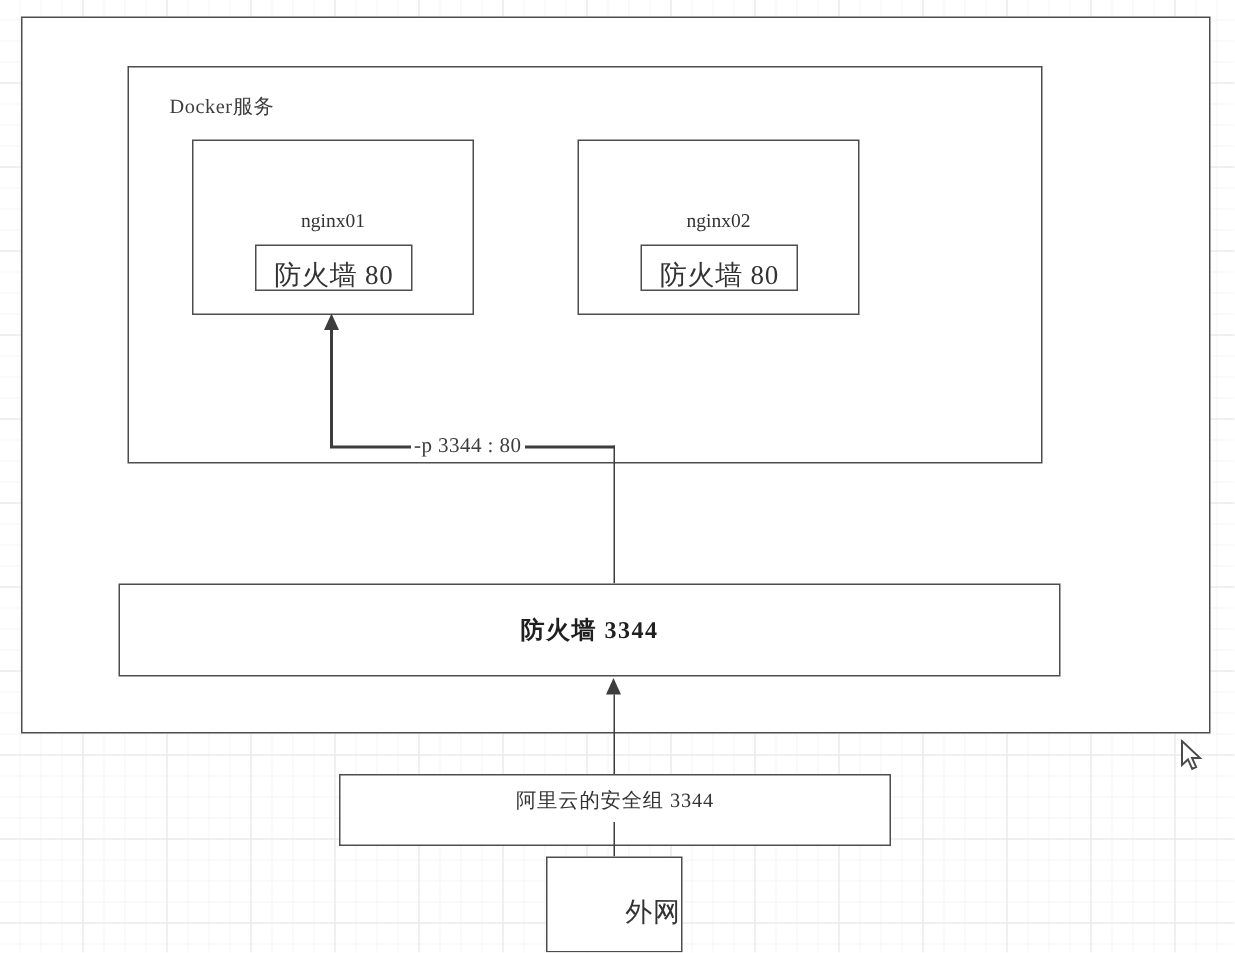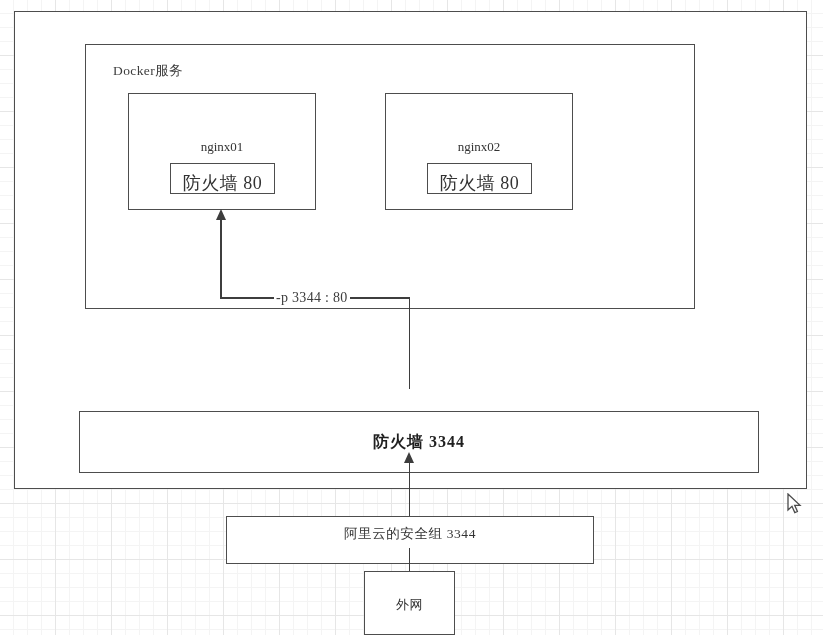--- a/index.html
+++ b/index.html
@@ -59,22 +59,23 @@
     font-size: 16px;
     font-weight: bold;
     color: #1f1f1f;
     letter-spacing: 1px;
   }
   .sg-text {
     font-size: 13.5px;
     letter-spacing: 0.6px;
   }
   .wan-text {
-    font-size: 13px;
+    font-size: 18px;
     letter-spacing: 0.6px;
+    text-align: right;
   }
   .conn {
     position: absolute;
     background: #3d3d3d;
   }
   .conn-v { width: 1.6px; }
   .conn-h { height: 1.6px; }
   .arrowhead {
     position: absolute;
     width: 0;
@@ -121,21 +122,21 @@
     </div>
   </div>
 
   <div class="conn conn-v" style="left:220px; top:219px; height:79px;"></div>
   <div class="arrowhead" style="left:215.5px; top:209px;"></div>
   <div class="conn conn-h" style="left:220px; top:297px; width:190px;"></div>
   <div class="edge-label" style="left:274px; top:290px;">-p 3344 : 80</div>
 
   <div class="conn conn-v" style="left:408.5px; top:297px; height:92px;"></div>
 
-  <div class="box" style="left:79px; top:411px; width:680px; height:62px;">
+  <div class="box" style="left:79px; top:389px; width:628px; height:62px;">
     <div class="lbl-center fw-main-text" style="top:20px;">防火墙   3344</div>
   </div>
 
   <div class="conn conn-v" style="left:408.5px; top:463px; height:53px;"></div>
   <div class="arrowhead" style="left:403.5px; top:452px;"></div>
 
   <div class="box" style="left:226px; top:516px; width:368px; height:48px;">
     <div class="lbl-center sg-text" style="top:8px;">阿里云的安全组   3344</div>
   </div>
 

